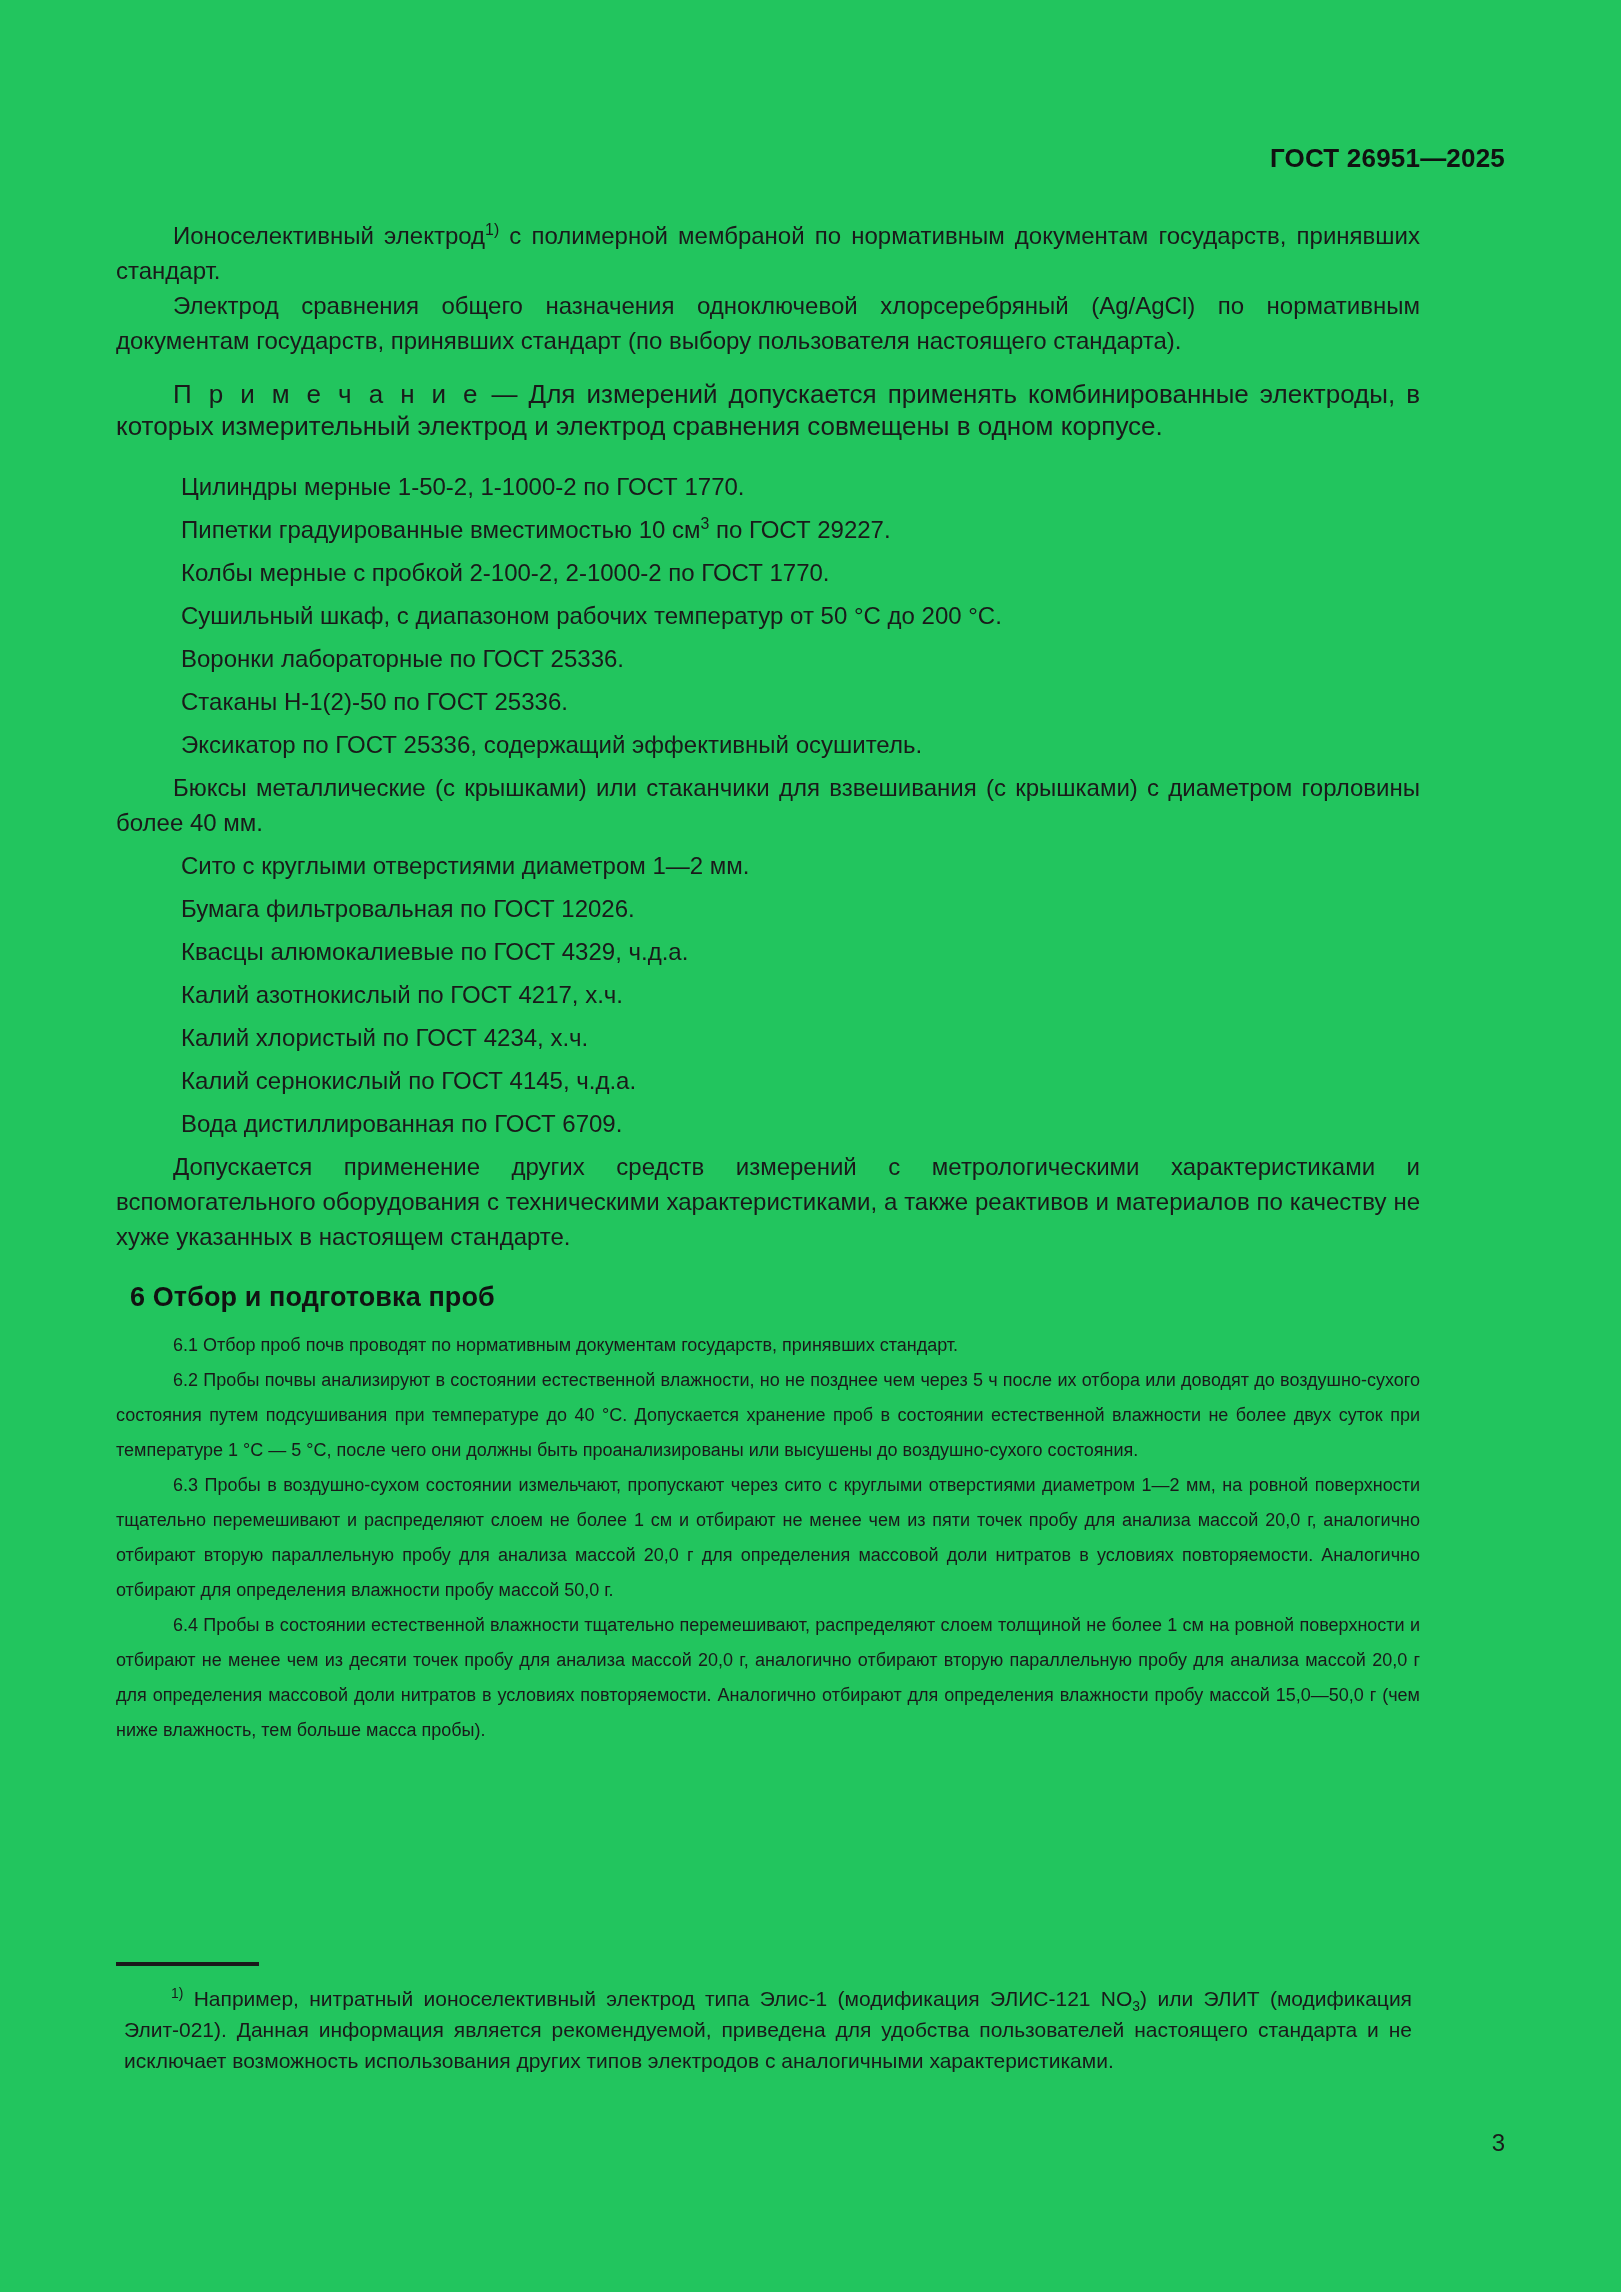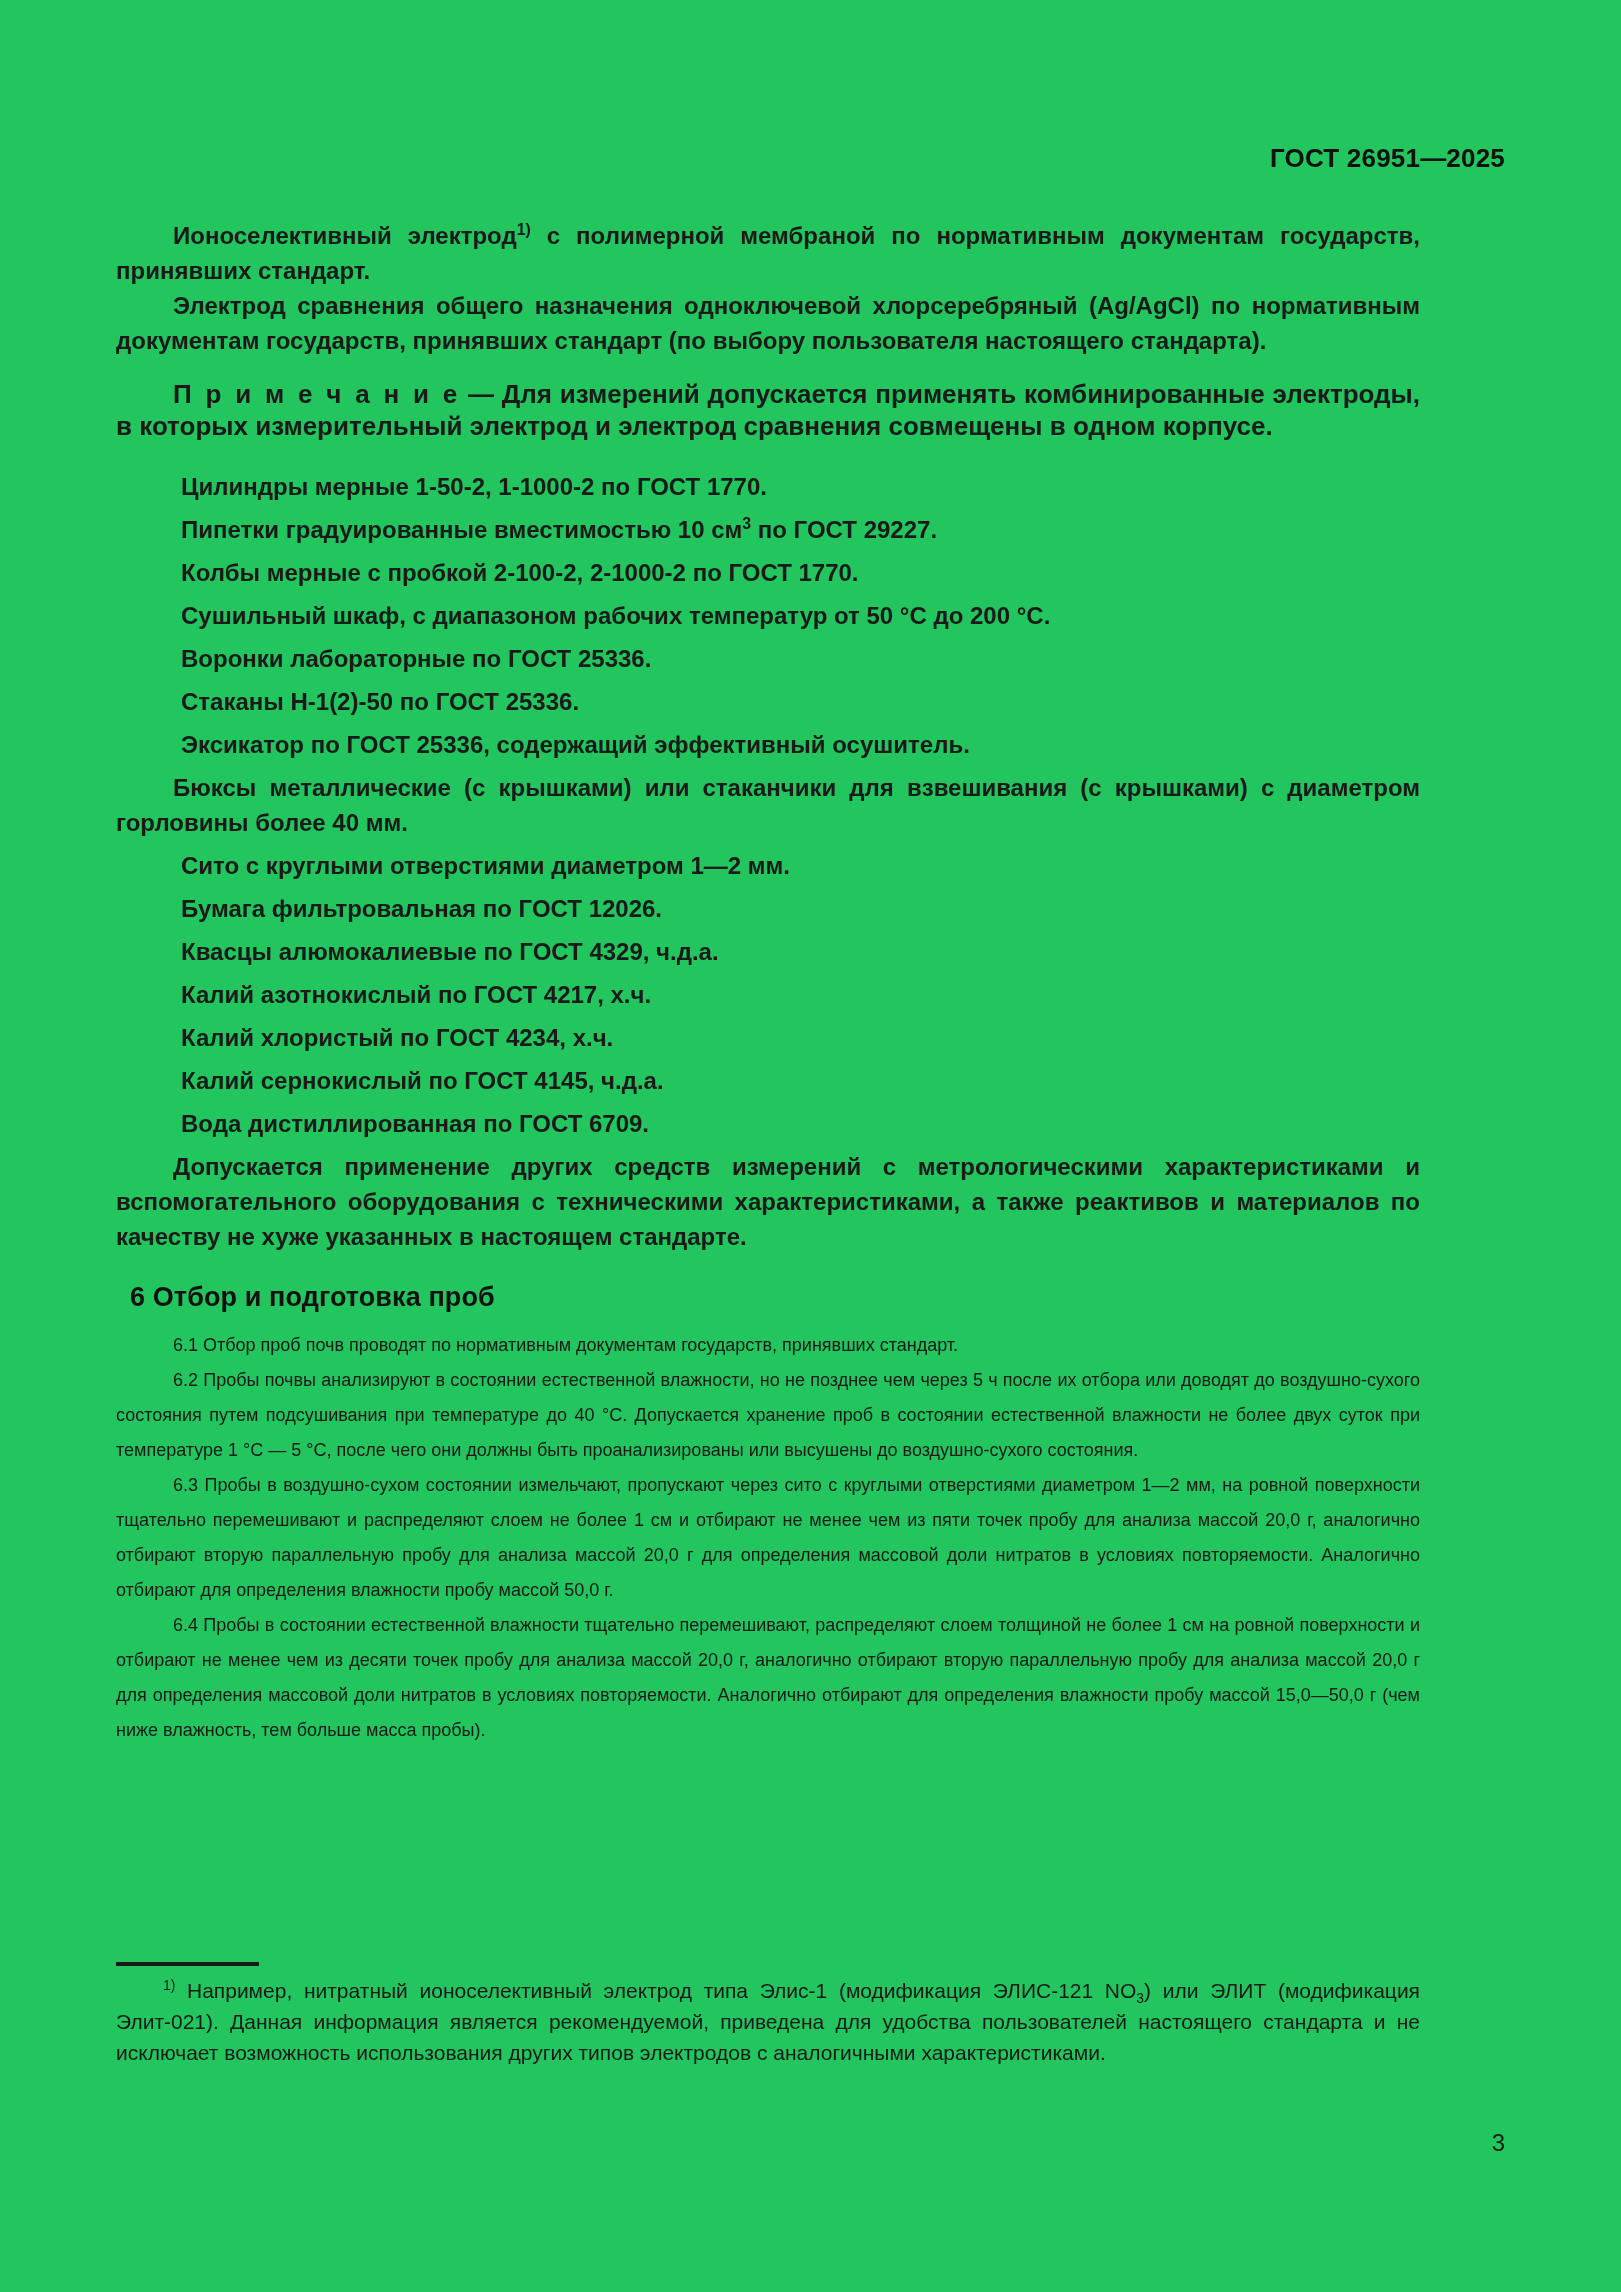--- a/index.html
+++ b/index.html
@@ -40,21 +40,20 @@
   .content {
     position: absolute;
     top: 218px;
     left: 116px;
     width: 1304px;
     font-size: 24px;
     line-height: 35px;
     text-align: justify;
     text-justify: inter-word;
     color: #1a1a1a;
-    font-weight: bold;
   }
 
   p.para {
     margin: 0;
     text-indent: 57px;
     text-align: justify;
   }
 
   
   .listline {
@@ -113,21 +112,21 @@
     position: absolute;
     left: 116px;
     top: 1975px;
     width: 1304px;
     font-size: 21px;
     line-height: 31px;
     text-align: justify;
     color: #1a1a1a;
   }
   .footnote p {
-    margin: 0;
+    margin: 8px;
     text-indent: 47px;
   }
 
   
   .page-number {
     position: absolute;
     right: 116px;
     top: 2129px;
     font-size: 24px;
     color: #1a1a1a;

